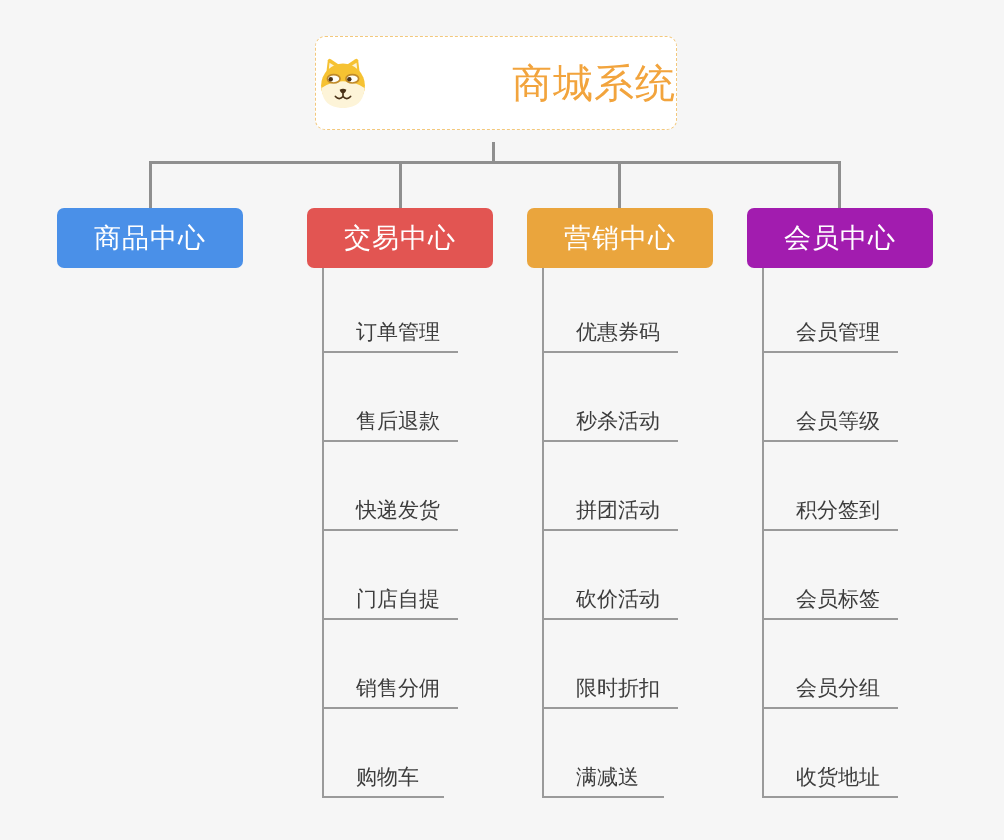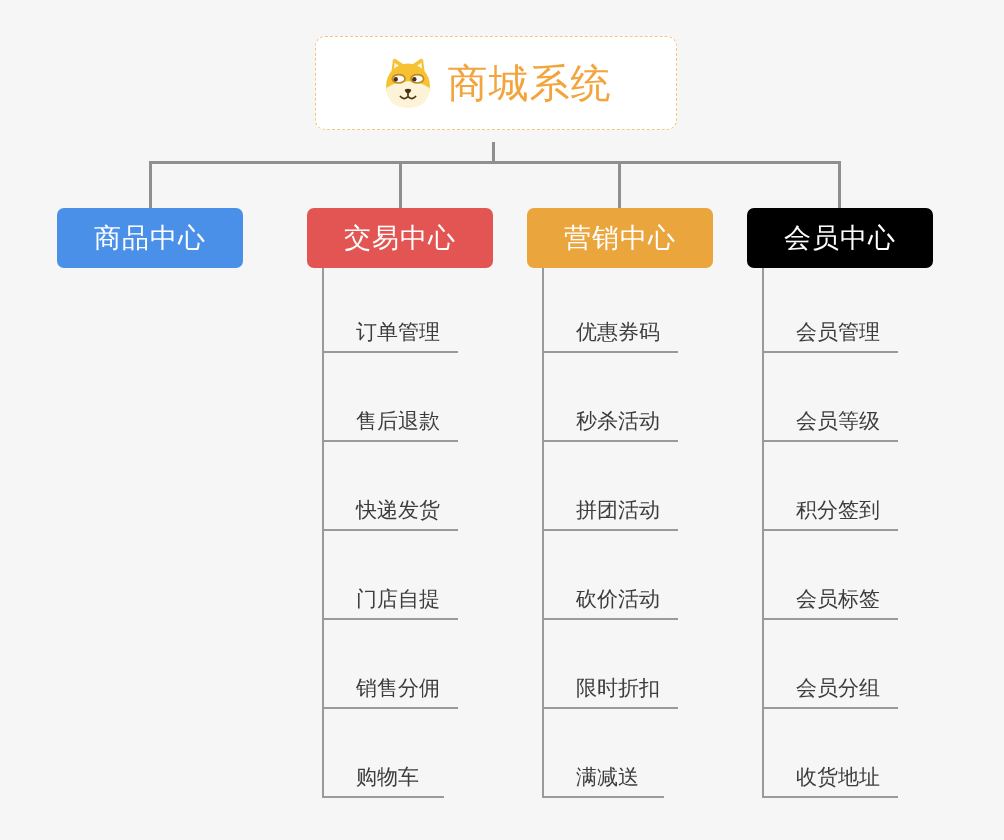--- a/index.html
+++ b/index.html
@@ -14,21 +14,21 @@
   
   .root-node {
     position: absolute;
     left: 315px; top: 36px;
     width: 362px; height: 94px;
     background: #ffffff;
     border: 1px dashed #f3c87c;
     border-radius: 10px;
     display: flex;
     align-items: center;
-    justify-content: center;
+    justify-content: space-between;
     gap: 13px;
   }
   .root-title {
     font-size: 40px;
     line-height: 1;
     color: #f2a43d;
     letter-spacing: 1px;
     white-space: nowrap;
   }
   .root-icon { width: 54px; height: 54px; display: block; }
@@ -139,21 +139,21 @@
       <li>优惠券码</li>
       <li>秒杀活动</li>
       <li>拼团活动</li>
       <li>砍价活动</li>
       <li>限时折扣</li>
       <li>满减送</li>
     </ul>
   </div>
 
   <div class="branch branch-4">
-    <div class="branch-header" style="background-color: #000000;">会员中心</div>
+    <div class="branch-header" style="background-color: #a21caf;">会员中心</div>
     <ul class="branch-list">
       <li>会员管理</li>
       <li>会员等级</li>
       <li>积分签到</li>
       <li>会员标签</li>
       <li>会员分组</li>
       <li>收货地址</li>
     </ul>
   </div>
 

